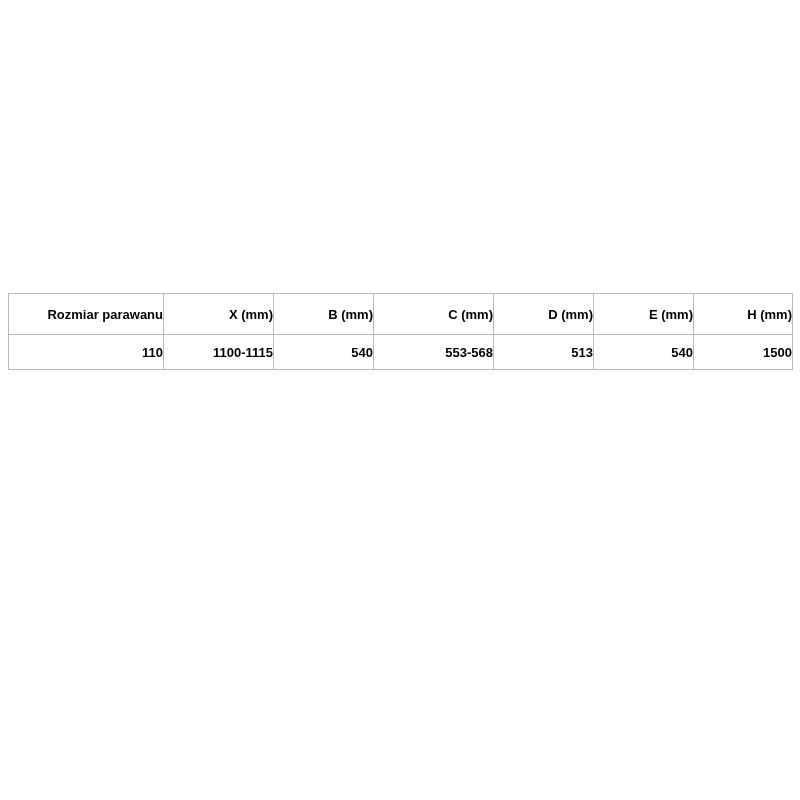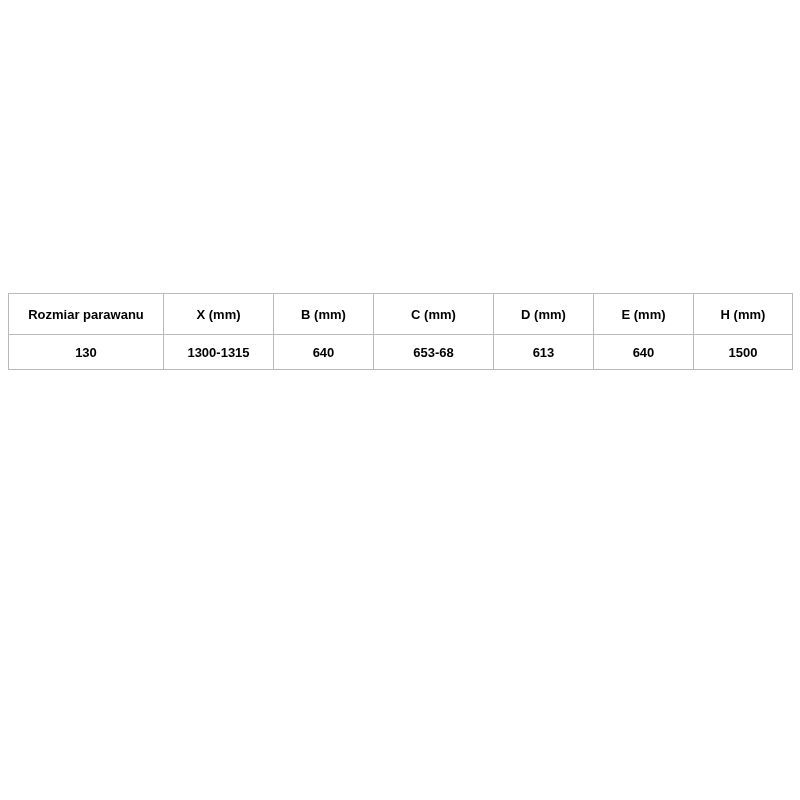--- a/index.html
+++ b/index.html
@@ -22,21 +22,21 @@
     width: 784px;
   }
   table.spec-table {
     border-collapse: collapse;
     width: 100%;
     table-layout: fixed;
   }
   table.spec-table td,
   table.spec-table th {
     border: 1px solid #b9b9b9;
-    text-align: center;
+    text-align: right;
     vertical-align: middle;
     font-size: 13px;
     padding: 0;
     height: 34px;
     font-weight: bold;
     color: #000000;
     white-space: nowrap;
   }
   table.spec-table thead th {
     height: 40px;
@@ -72,23 +72,23 @@
         <th>X (mm)</th>
         <th>B (mm)</th>
         <th>C (mm)</th>
         <th>D (mm)</th>
         <th>E (mm)</th>
         <th>H (mm)</th>
       </tr>
     </thead>
     <tbody>
       <tr>
-        <td>130</td>
-        <td>1300-1315</td>
-        <td>640</td>
-        <td>653-68</td>
-        <td>613</td>
-        <td>640</td>
+        <td>110</td>
+        <td>1100-1115</td>
+        <td>540</td>
+        <td>553-568</td>
+        <td>513</td>
+        <td>540</td>
         <td>1500</td>
       </tr>
     </tbody>
   </table>
 </div>
 
 </body></html>

